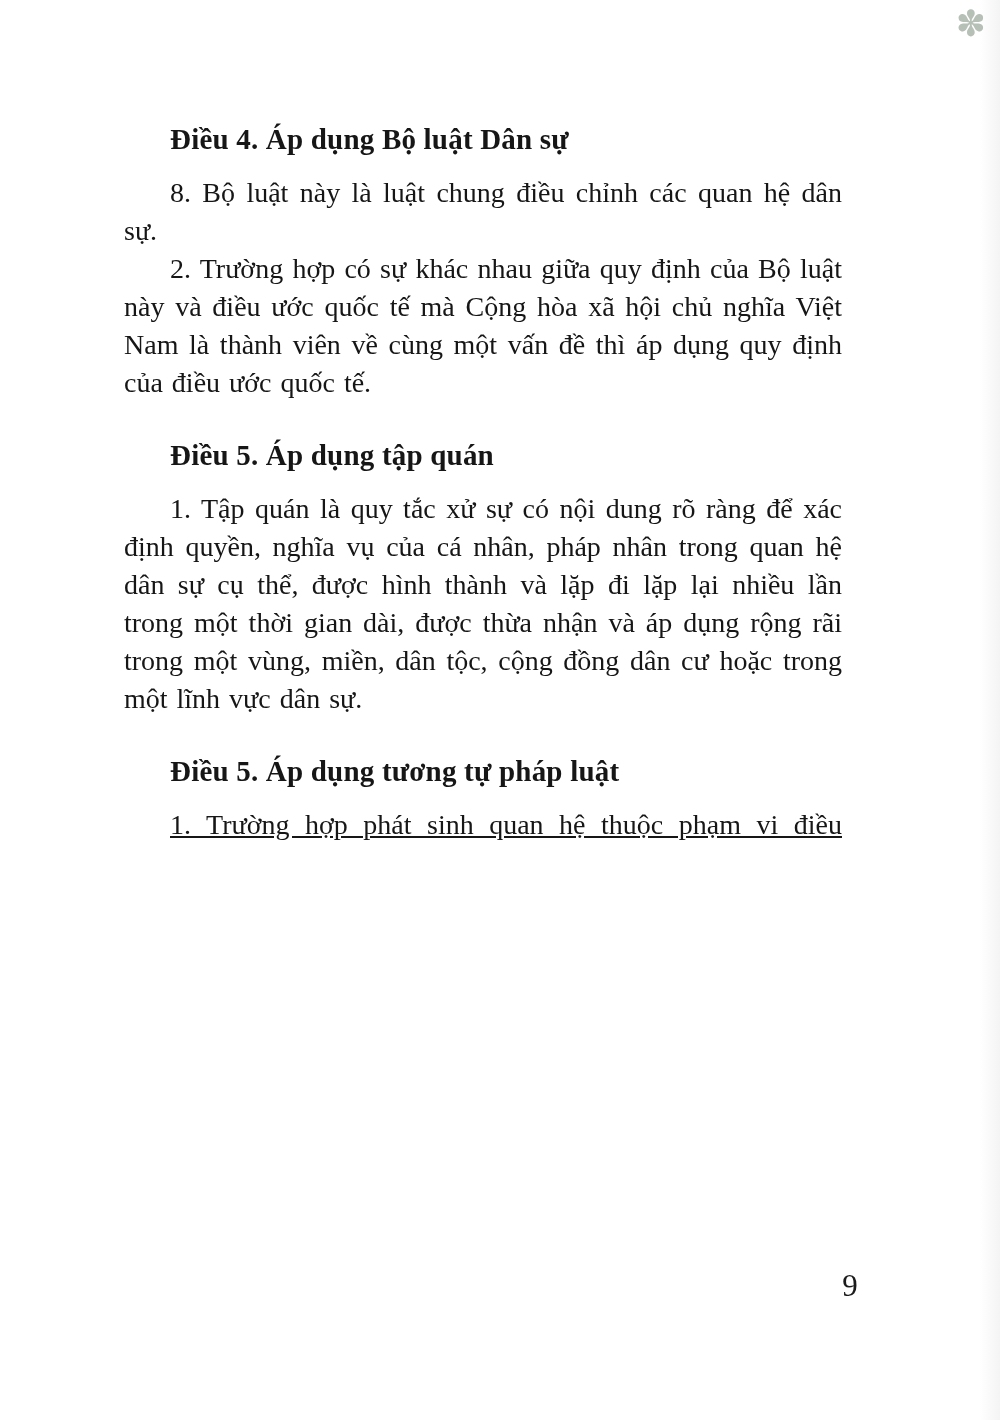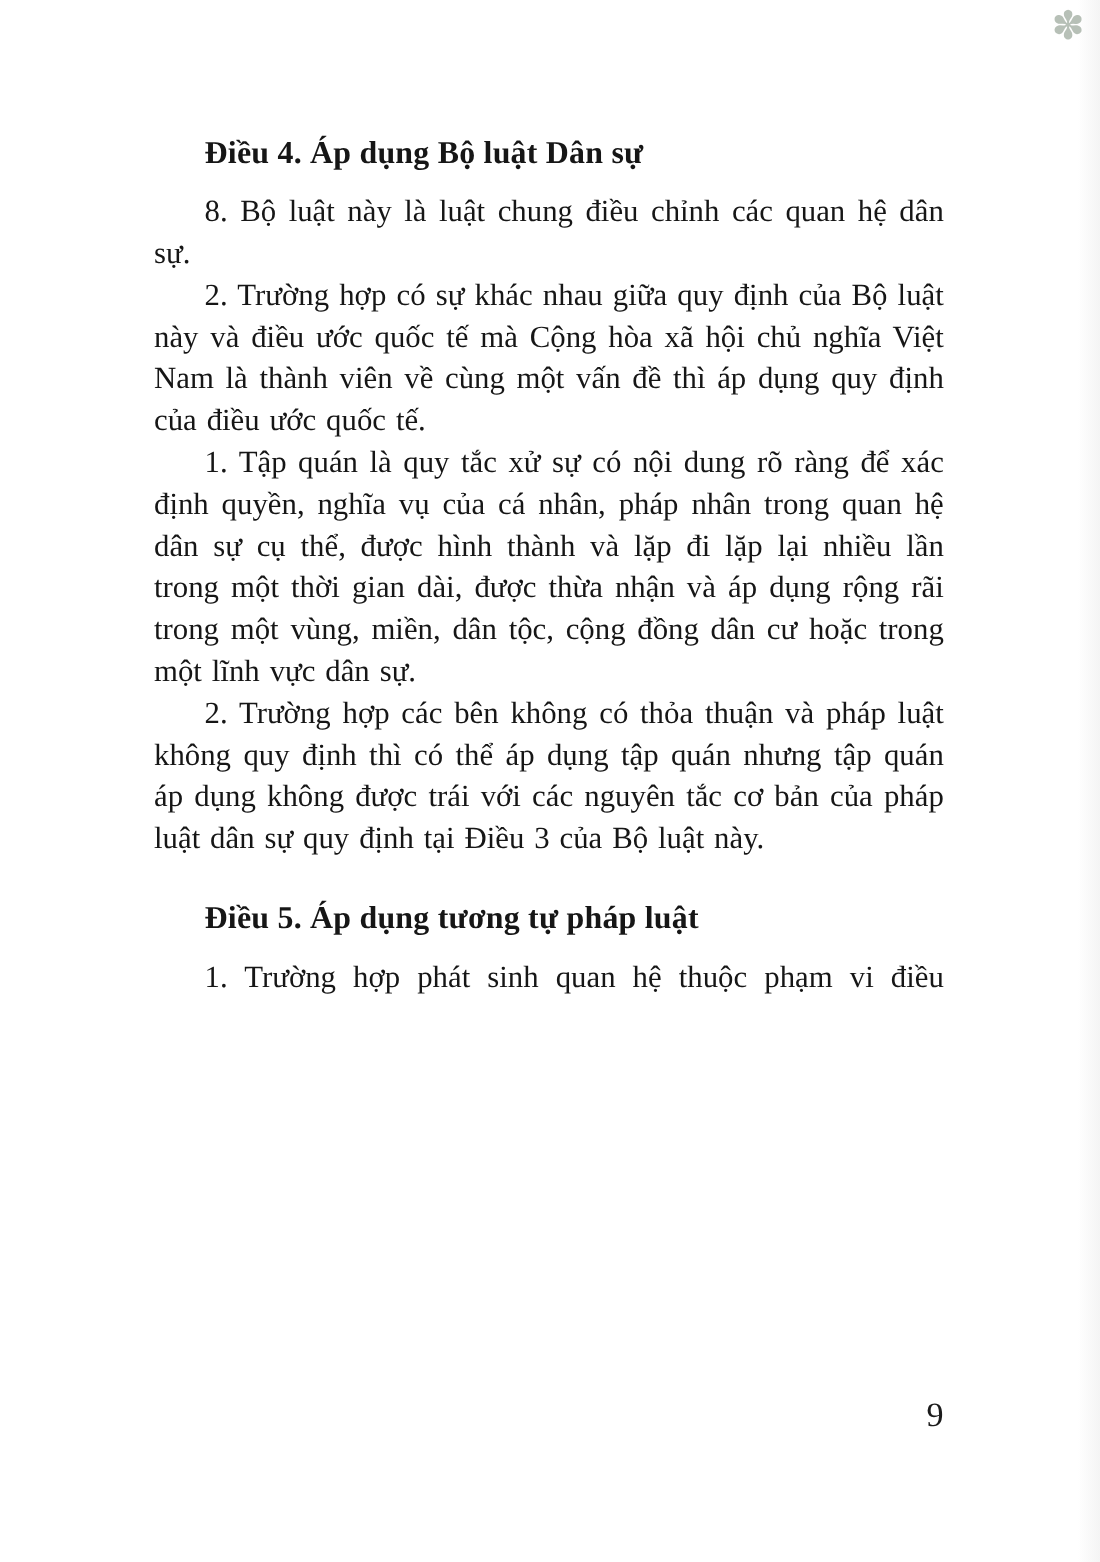--- a/index.html
+++ b/index.html
@@ -20,21 +20,21 @@
     position: absolute;
     top: 0px;
     right: 14px;
     font-size: 36px;
     line-height: 48px;
     color: #b7c0b7;
     font-family: "DejaVu Sans", sans-serif;
   }
   .text-block {
     position: absolute;
-    left: 140px;
+    left: 124px;
     top: 120px;
     width: 718px;
     color: #161616;
     font-size: 28px;
     line-height: 38px;
   }
   .article-heading {
     font-size: 29px;
     font-weight: bold;
     line-height: 38px;
@@ -45,20 +45,21 @@
     white-space: nowrap;
   }
   .article-heading.first { margin-top: 0; }
   .text-block p {
     text-align: justify;
     text-indent: 46px;
     word-spacing: 2px;
   }
   .text-block p.continues {
     text-align-last: justify;
+    text-decoration: underline;
   }
   .page-number {
     position: absolute;
     left: 828px;
     top: 1268px;
     width: 44px;
     text-align: center;
     font-size: 31px;
     color: #1b1b1b;
   }
@@ -69,22 +70,22 @@
 <div class="page">
 
   <span class="flower">✽</span>
 
   <div class="text-block">
 
     <h2 class="article-heading first">Điều 4. Áp dụng Bộ luật Dân sự</h2>
     <p>8. Bộ luật này là luật chung điều chỉnh các quan hệ dân sự.</p>
     <p>2. Trường hợp có sự khác nhau giữa quy định của Bộ luật này và điều ước quốc tế mà Cộng hòa xã hội chủ nghĩa Việt Nam là thành viên về cùng một vấn đề thì áp dụng quy định của điều ước quốc tế.</p>
 
+    <h2 class="article-heading">Điều 5. Áp dụng tập quán</h2>
     <p>1. Tập quán là quy tắc xử sự có nội dung rõ ràng để xác định quyền, nghĩa vụ của cá nhân, pháp nhân trong quan hệ dân sự cụ thể, được hình thành và lặp đi lặp lại nhiều lần trong một thời gian dài, được thừa nhận và áp dụng rộng rãi trong một vùng, miền, dân tộc, cộng đồng dân cư hoặc trong một lĩnh vực dân sự.</p>
-    <p>2. Trường hợp các bên không có thỏa thuận và pháp luật không quy định thì có thể áp dụng tập quán nhưng tập quán áp dụng không được trái với các nguyên tắc cơ bản của pháp luật dân sự quy định tại Điều 3 của Bộ luật này.</p>
 
     <h2 class="article-heading">Điều 5. Áp dụng tương tự pháp luật</h2>
     <p class="continues">1. Trường hợp phát sinh quan hệ thuộc phạm vi điều</p>
 
   </div>
 
   <div class="page-number">9</div>
 
 </div>
 

